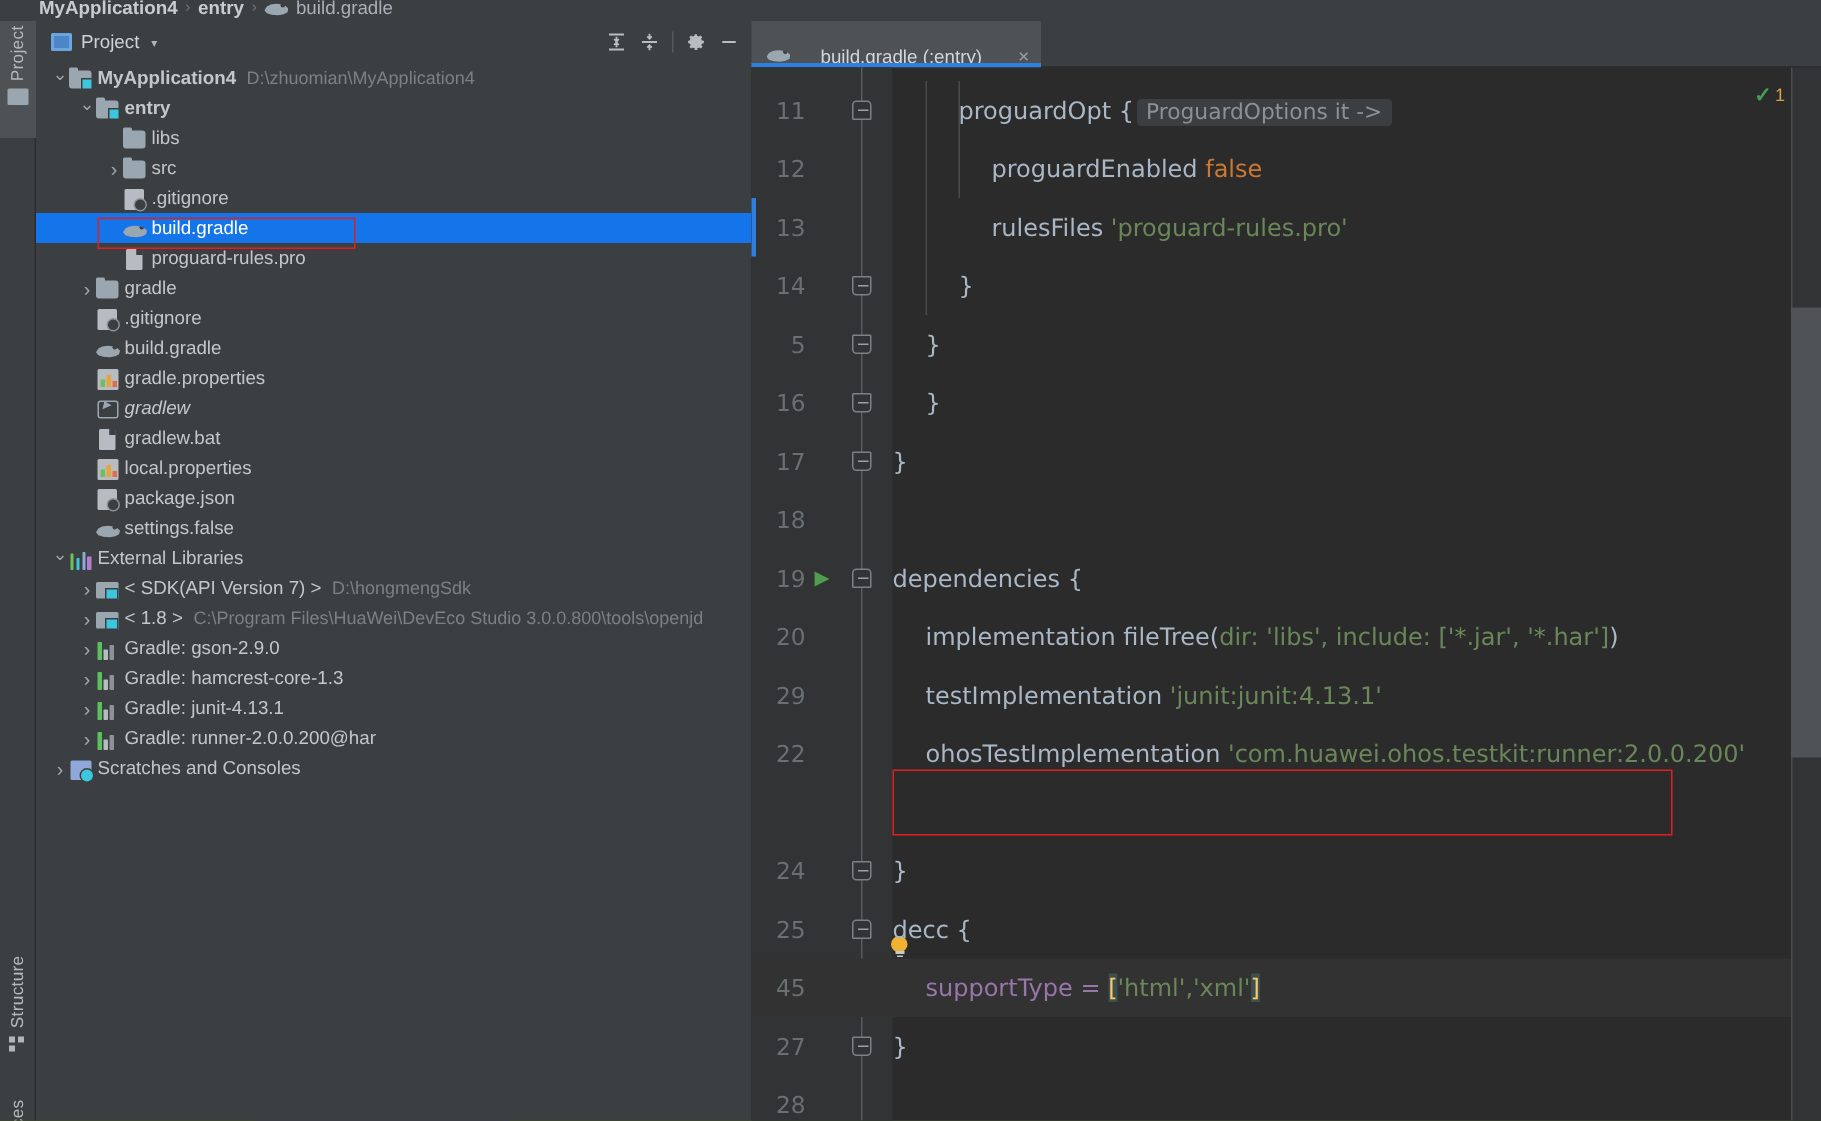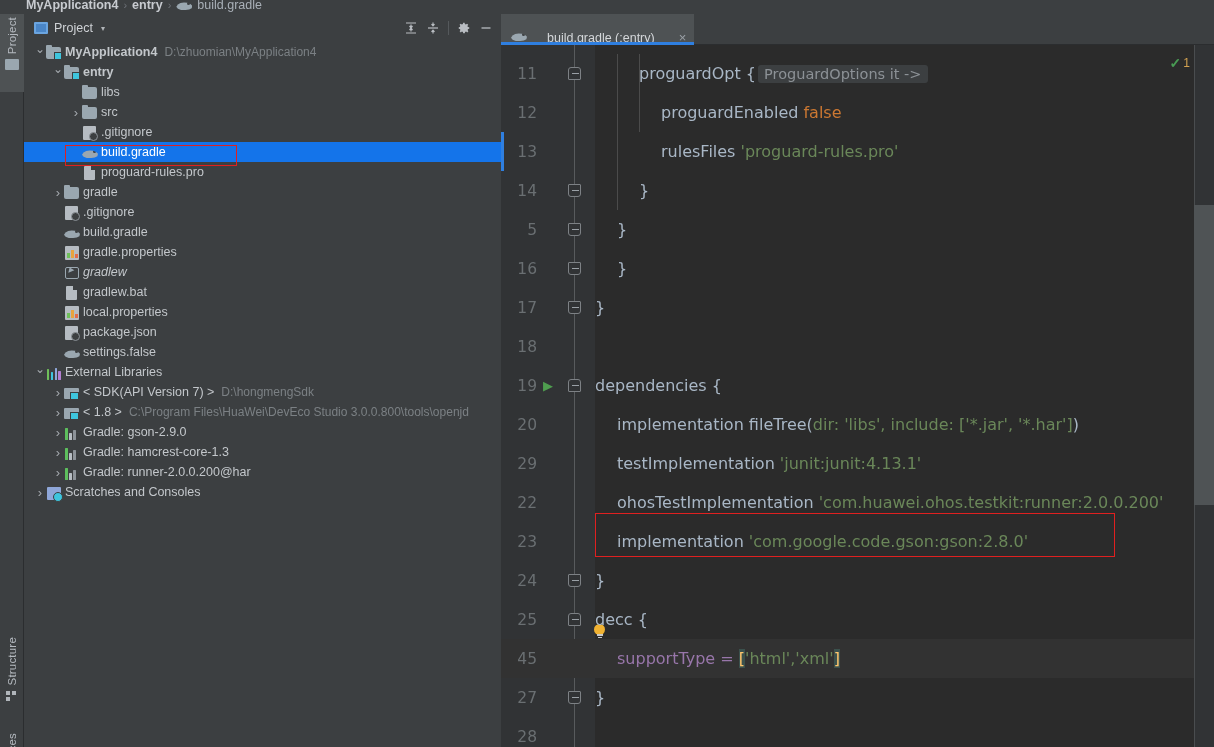--- a/index.html
+++ b/index.html
@@ -533,20 +533,31 @@
         </div>
         <div class="row" style="padding-left: 28px;">
           <span class="arrow closed"></span>
           <span class="node-icon">
             <span class="ic-gradlelib">
               <i></i>
               <i></i>
               <i></i>
             </span>
           </span>
+          <span class="node-label">Gradle: junit-4.13.1</span>
+        </div>
+        <div class="row" style="padding-left: 28px;">
+          <span class="arrow closed"></span>
+          <span class="node-icon">
+            <span class="ic-gradlelib">
+              <i></i>
+              <i></i>
+              <i></i>
+            </span>
+          </span>
           <span class="node-label">Gradle: runner-2.0.0.200@har</span>
         </div>
         <div class="row" style="padding-left: 10px;">
           <span class="arrow closed"></span>
           <span class="node-icon">
             <span class="ic-scratch"></span>
           </span>
           <span class="node-label">Scratches and Consoles</span>
         </div>
       </div>
@@ -627,24 +638,20 @@
             <span class="ctext" style="padding-left: 22px;"><span class="ident">implementation fileTree</span><span class="brace">(</span><span class="str">dir: 'libs', include: ['*.jar', '*.har']</span><span class="brace">)</span></span>
           </div>
           <div class="cline" style="top: 399px;">
             <span class="lnum">29</span>
             <span class="ctext" style="padding-left: 22px;"><span class="ident">testImplementation </span><span class="str">'junit:junit:4.13.1'</span></span>
           </div>
           <div class="cline" style="top: 438px;">
             <span class="lnum">22</span>
             <span class="ctext" style="padding-left: 22px;"><span class="ident">ohosTestImplementation </span><span class="str">'com.huawei.ohos.testkit:runner:2.0.0.200'</span></span>
           </div>
-          <div class="cline" style="top: 477px;">
-            <span class="lnum">23</span>
-            <span class="ctext" style="padding-left: 22px;"><span class="ident">implementation </span><span class="str">'com.google.code.gson:gson:2.8.0'</span></span>
-          </div>
           <div class="cline" style="top: 516px;">
             <span class="lnum">24</span>
             <span class="fold bot">
               <span class="box"></span>
             </span>
             <span class="ctext" style="padding-left: 0px;"><span class="brace">}</span></span>
           </div>
           <div class="cline" style="top: 555px;">
             <span class="lnum">25</span>
             <span class="fold top">

